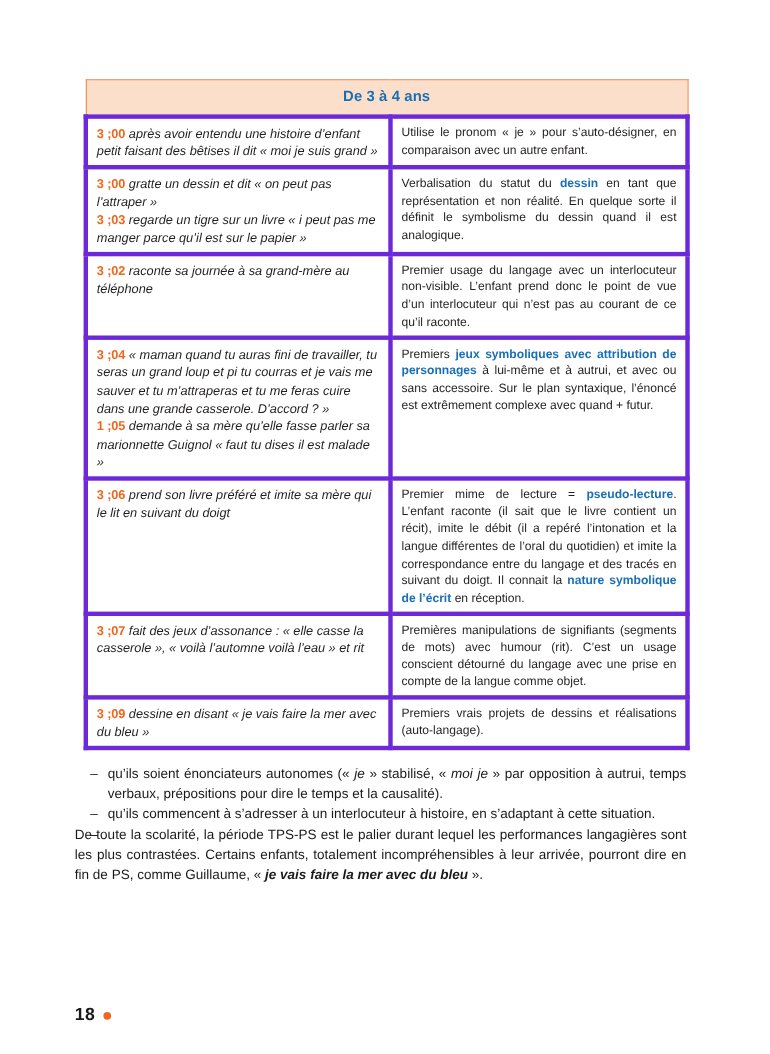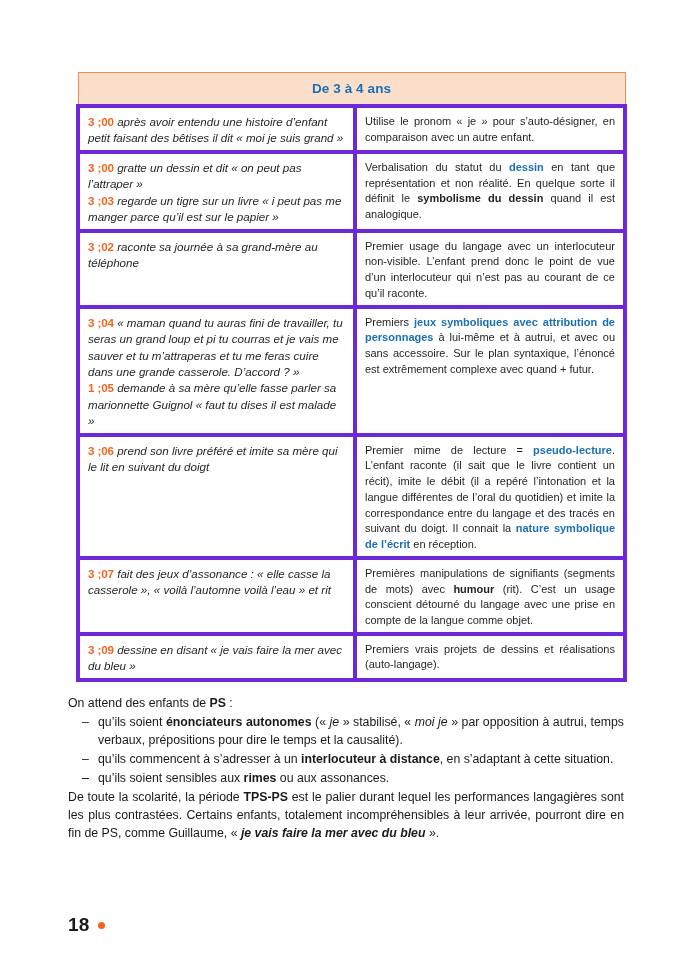--- a/index.html
+++ b/index.html
@@ -74,21 +74,21 @@
     color: #F0661E;
     font-weight: bold;
     font-style: normal;
     letter-spacing: -0.1px;
   }
   .kw-blue {
     color: #1B6FB5;
     font-weight: bold;
   }
   .kw-bold {
-    font-weight: bold;
+    font-weight: normal;
   }
 
   
   .body-block {
     position: absolute;
     left: 68px;
     top: 694px;
     width: 556px;
     font-size: 12.3px;
     line-height: 1.47;
@@ -123,21 +123,21 @@
   
   .footer {
     position: absolute;
     left: 68px;
     top: 914px;
     display: flex;
     align-items: center;
     gap: 8px;
   }
   .folio {
-    font-size: 19px;
+    font-size: 16px;
     font-weight: bold;
     color: #1a1a1a;
     letter-spacing: 0.3px;
   }
   .folio-dot {
     width: 7px;
     height: 7px;
     border-radius: 50%;
     background: #F0661E;
     display: inline-block;
@@ -216,26 +216,25 @@
             <p><span class="age">3 ;09</span> dessine en disant « je vais faire la mer avec du bleu »</p>
           </td>
           <td class="cell-right">
             <p>Premiers vrais projets de dessins et réalisations (auto-langage).</p>
           </td>
         </tr>
       </tbody>
   </table>
 
   <div class="body-block">
-    <p class="lead">On attend des enfants de <b class="kw-bold">PS</b> :</p>
     <ul class="bullets" id="bullet-list">
         <li><span class="dash">–</span><span>qu’ils soient <b class="kw-bold">énonciateurs autonomes</b> (« <i class="it">je</i> » stabilisé, « <i class="it">moi je</i> » par opposition à autrui, temps verbaux, prépositions pour dire le temps et la causalité).</span></li>
-        <li><span class="dash">–</span><span>qu’ils commencent à s’adresser à un <b class="kw-bold">interlocuteur à distance</b>, en s’adaptant à cette situation.</span></li>
+        <li><span class="dash">–</span><span>qu’ils commencent à s’adresser à un <b class="kw-bold">interlocuteur à histoire</b>, en s’adaptant à cette situation.</span></li>
         <li><span class="dash">–</span></li>
-        <li><span class="dash">–</span><span>qu’ils soient sensibles aux <b class="kw-bold">rimes</b> ou aux assonances.</span></li>
+        <li><span class="dash">–</span></li>
       </ul>
     <p class="closing">De toute la scolarité, la période <b class="kw-bold">TPS-PS</b> est le palier durant lequel les performances langagières sont les plus contrastées. Certains enfants, totalement incompréhensibles à leur arrivée, pourront dire en fin de PS, comme Guillaume, « <i class="it">je vais faire la mer avec du bleu</i> ».</p>
   </div>
 
   <div class="footer">
     <span class="folio">18</span>
     <span class="folio-dot"></span>
   </div>
 
 </div>

